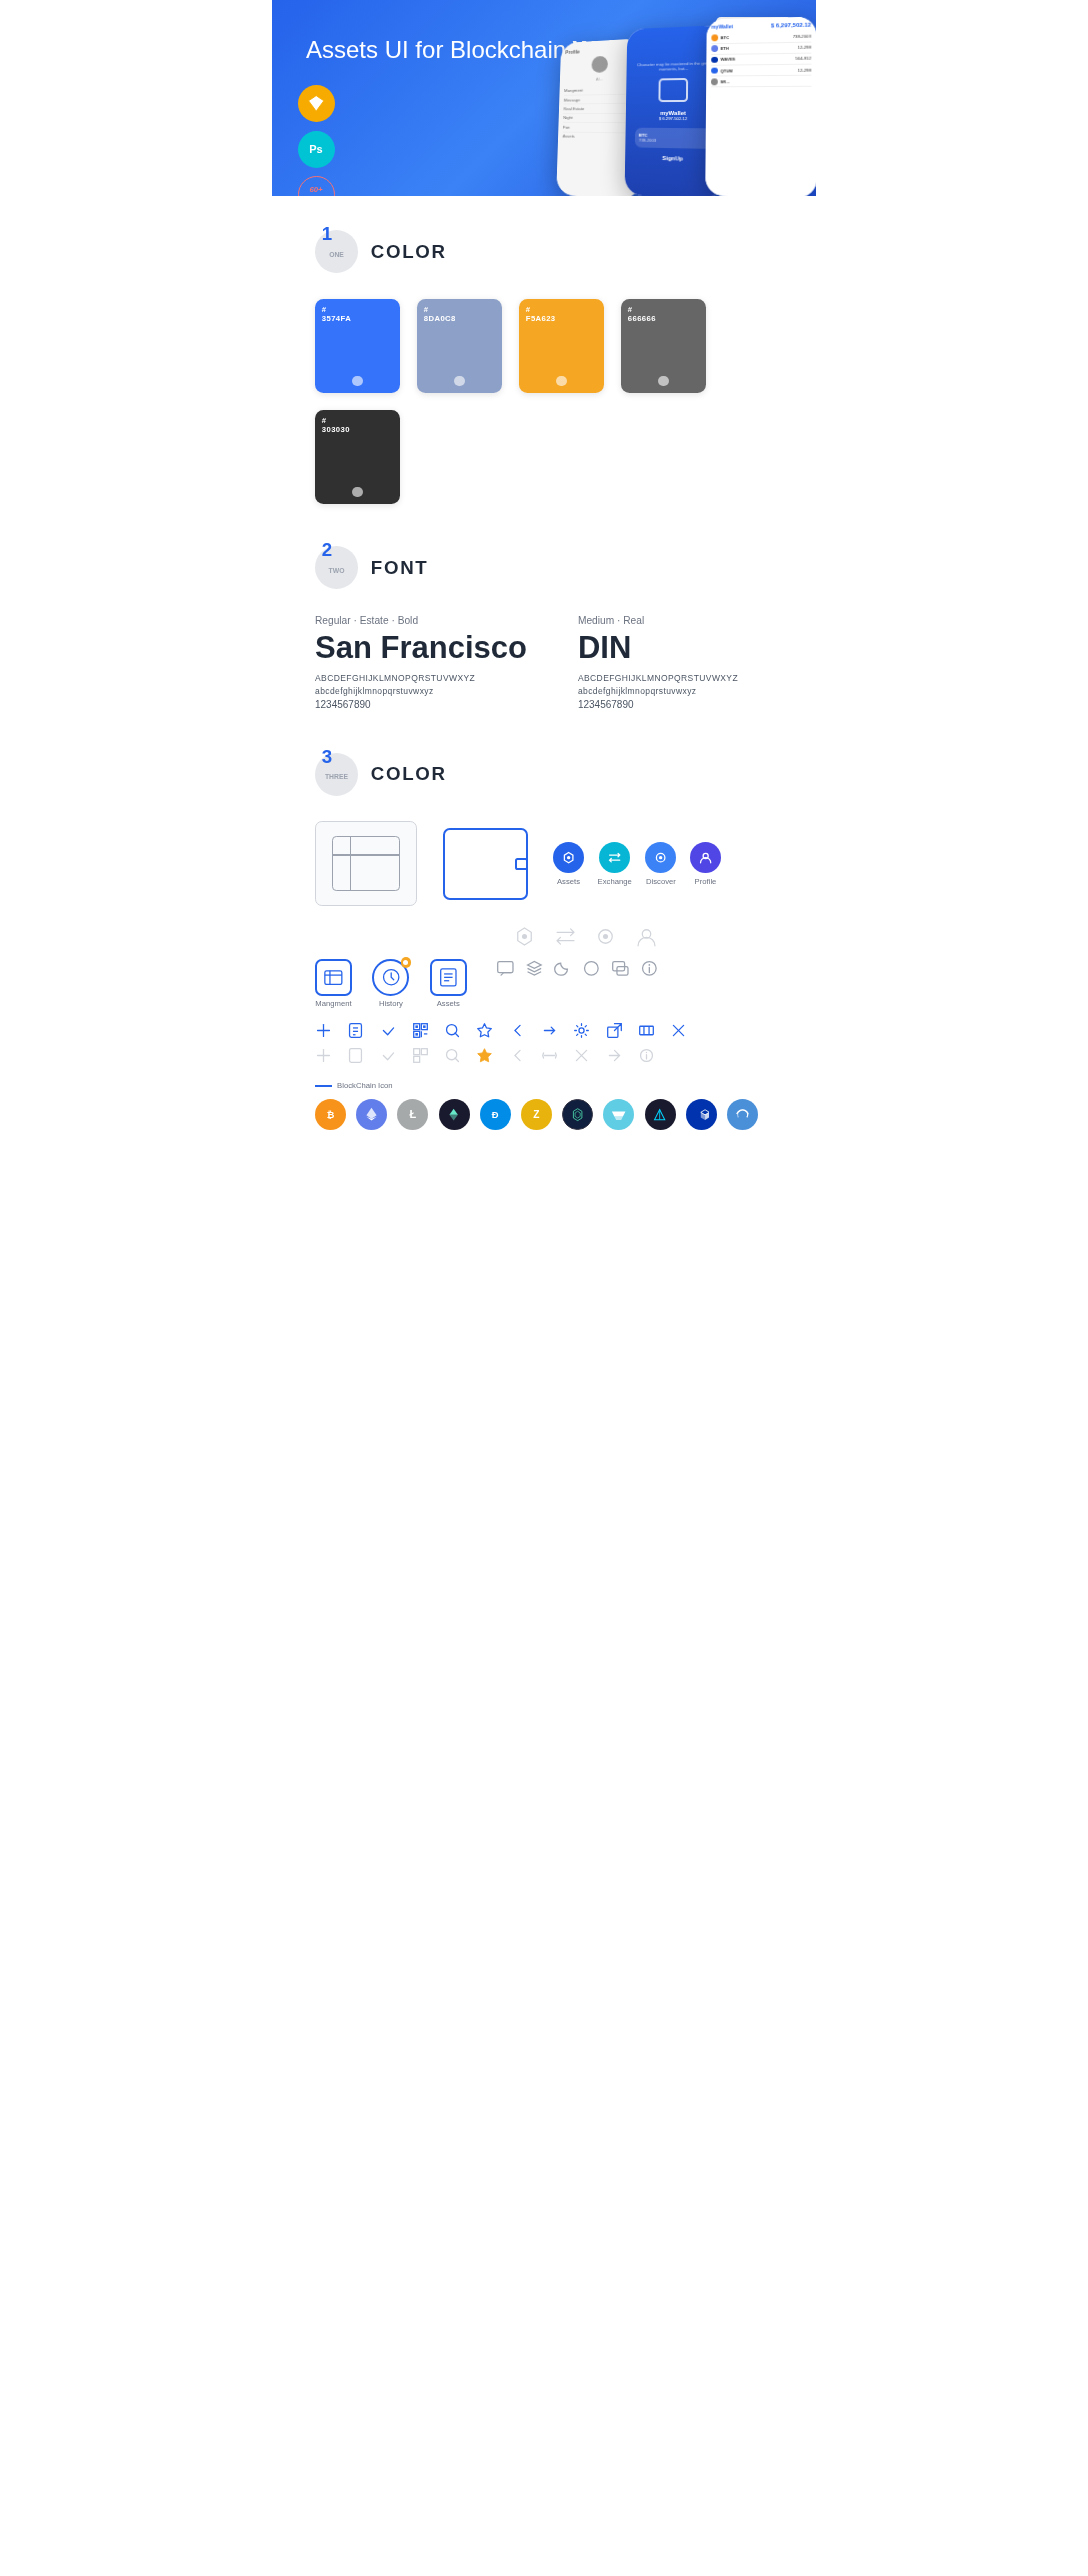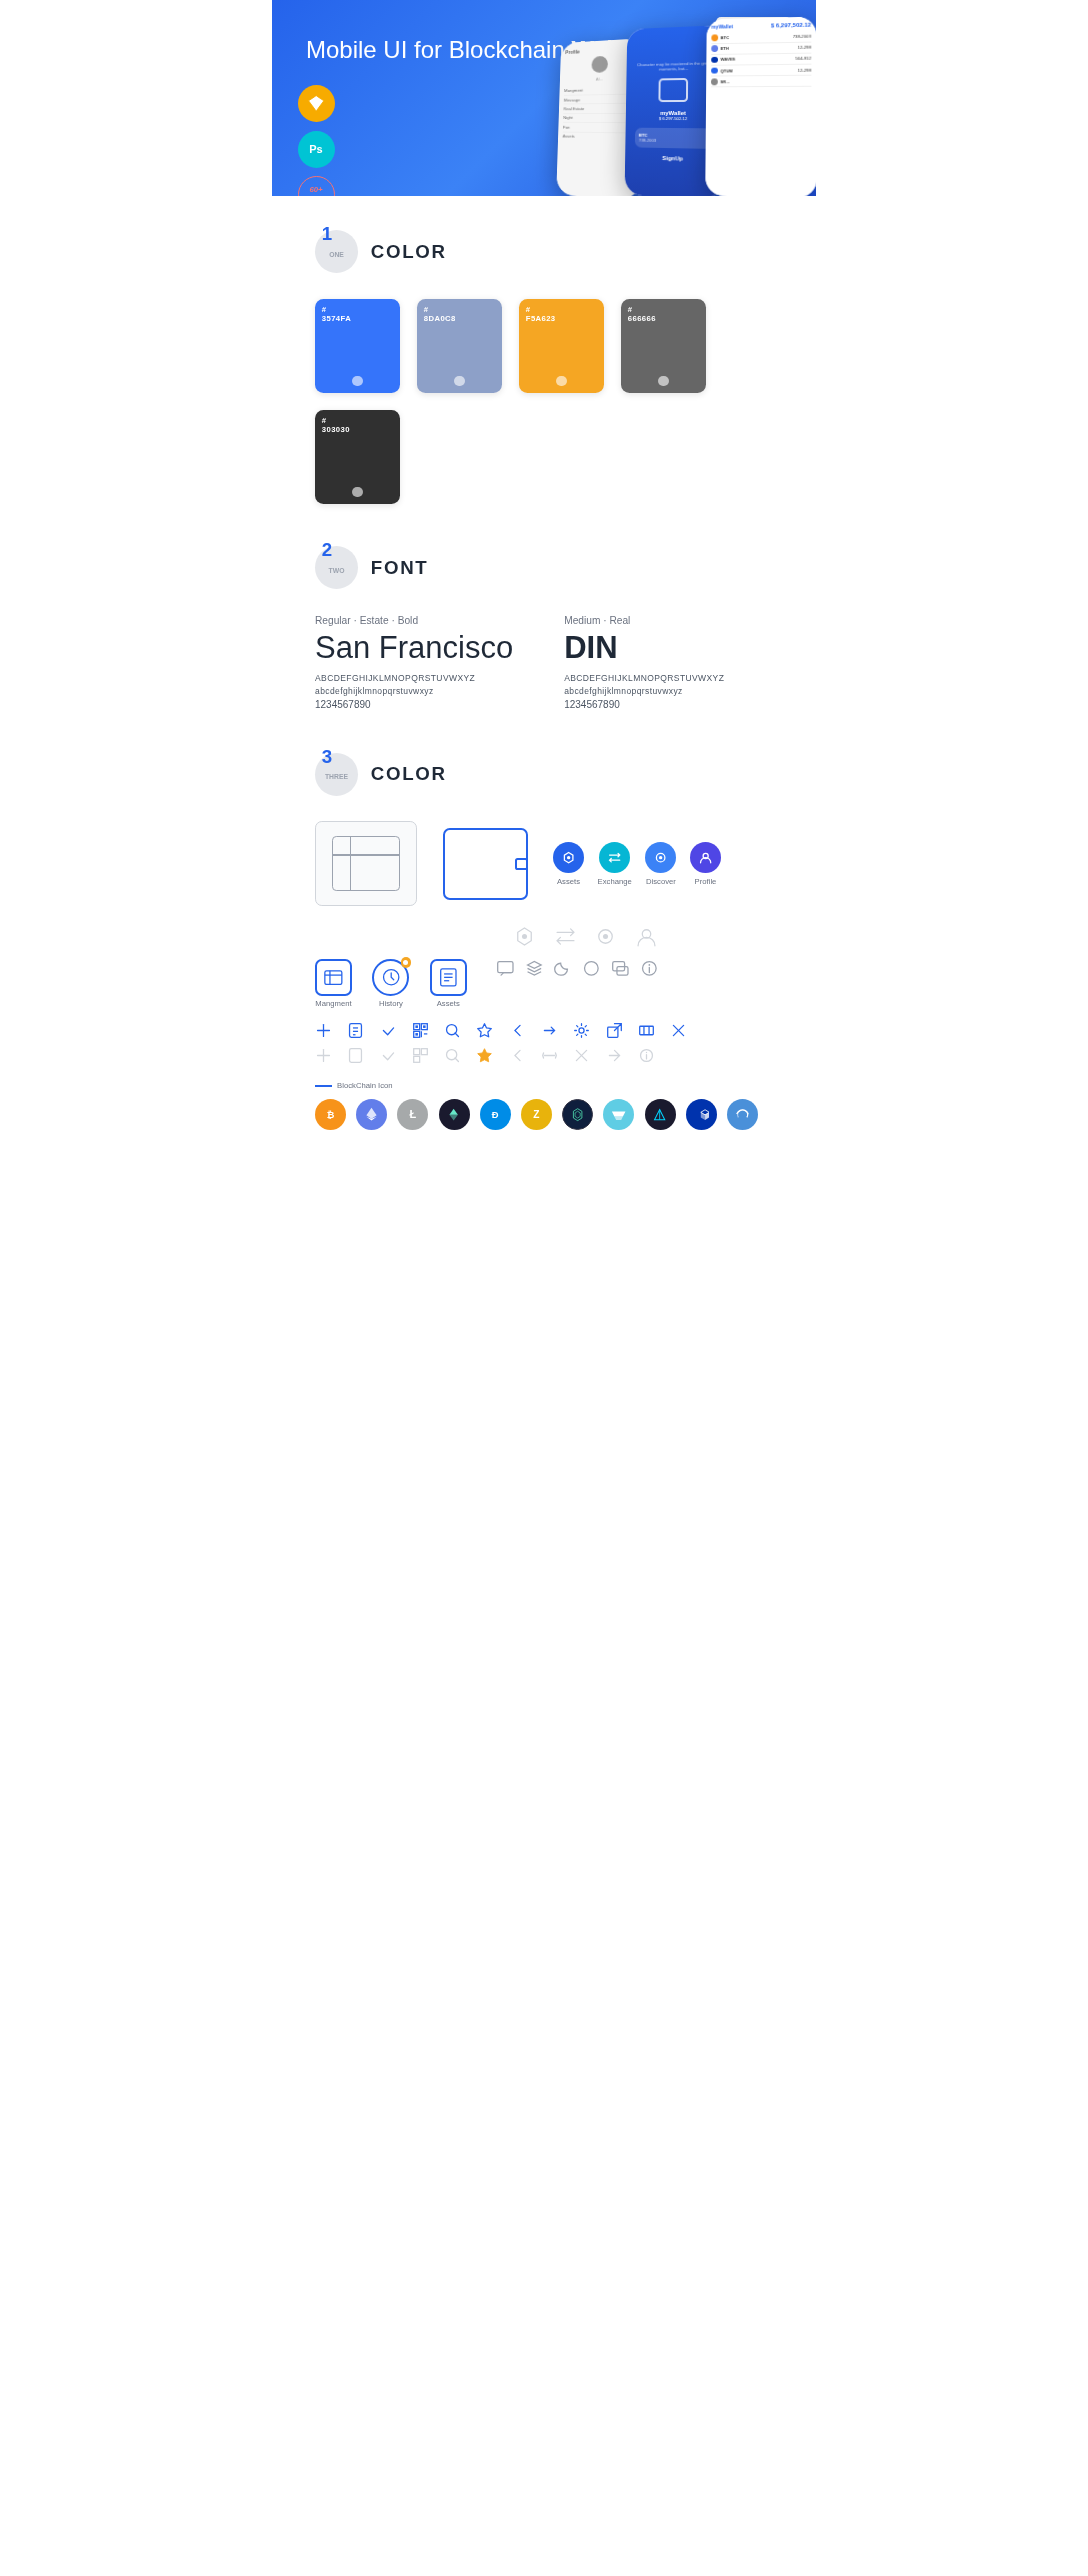--- a/index.html
+++ b/index.html
@@ -135,21 +135,21 @@
       cursor: pointer;
     }
     .swatch-label { font-size: 7.7px; color: #fff; font-weight: 600; letter-spacing: 0.4px; }
     .swatch-dot { width: 10.2px; height: 10.2px; border-radius: 50%; background: rgba(255,255,255,0.6); align-self: center; }
 
     
     .font-section { background: #fff; }
     .font-columns { display: flex; gap: 51px; }
     .font-col {}
     .font-style-label { font-size: 10.2px; color: #6b7280; margin-bottom: 4.3px; }
-    .font-name-sf { font-size: 31px; font-weight: 400; color: #1f2937; margin-bottom: 6.8px; }
+    .font-name-sf { font-size: 31px; font-weight: 700; color: #1f2937; margin-bottom: 6.8px; }
     .font-name-din { font-size: 31px; font-weight: 700; color: #1f2937; margin-bottom: 6.8px; font-family: 'DIN Alternate', Arial, sans-serif; }
     .font-alphabet { font-size: 8.5px; color: #4b5563; margin-bottom: 3.4px; letter-spacing: 0.4px; }
     .font-numbers { font-size: 10px; color: #4b5563; }
     .icon-item { display: flex; flex-direction: column; align-items: center; gap: 3.4px; }
     .icon-label { font-size: 7.7px; color: #6b7280; text-align: center; }
     .icon-circle-blue { width: 31px; height: 31px; border-radius: 50%; background: #2563eb; display: flex; align-items: center; justify-content: center; }
     .icon-circle-teal { width: 31px; height: 31px; border-radius: 50%; background: #06b6d4; display: flex; align-items: center; justify-content: center; }
     .icon-circle-blue2 { width: 31px; height: 31px; border-radius: 50%; background: #3b82f6; display: flex; align-items: center; justify-content: center; }
     .icon-circle-indigo { width: 31px; height: 31px; border-radius: 50%; background: #4f46e5; display: flex; align-items: center; justify-content: center; }
 
@@ -176,21 +176,21 @@
       content: '';
       position: absolute;
       left: 17px; top: 0; width: 1.3px; height: 100%; background: #9ca3af;
     }
   </style>
 </head>
 <body>
 
 <div class="hero">
   <div class="hero-title">
-    <span>Mobile UI for Blockchain </span><strong>Wallet</strong>
+    <span>Assets UI for Blockchain </span><strong>Wallet</strong>
   </div>
   <div class="ui-kit-badge">UI Kit</div>
 
   <div class="hero-badges">
     <div class="badge-circle badge-sketch">
       <svg width="20.4" height="18.7" viewBox="0 0 24 22" fill="none">
         <path d="M12 2L3 8l9 12 9-12L12 2z" fill="#fff" stroke="#f7ab00" stroke-width="1"></path>
         <path d="M3 8h18M12 2L6 8l6 12 6-12L12 2z" fill="rgba(255,255,255,0.3)"></path>
       </svg>
     </div>

